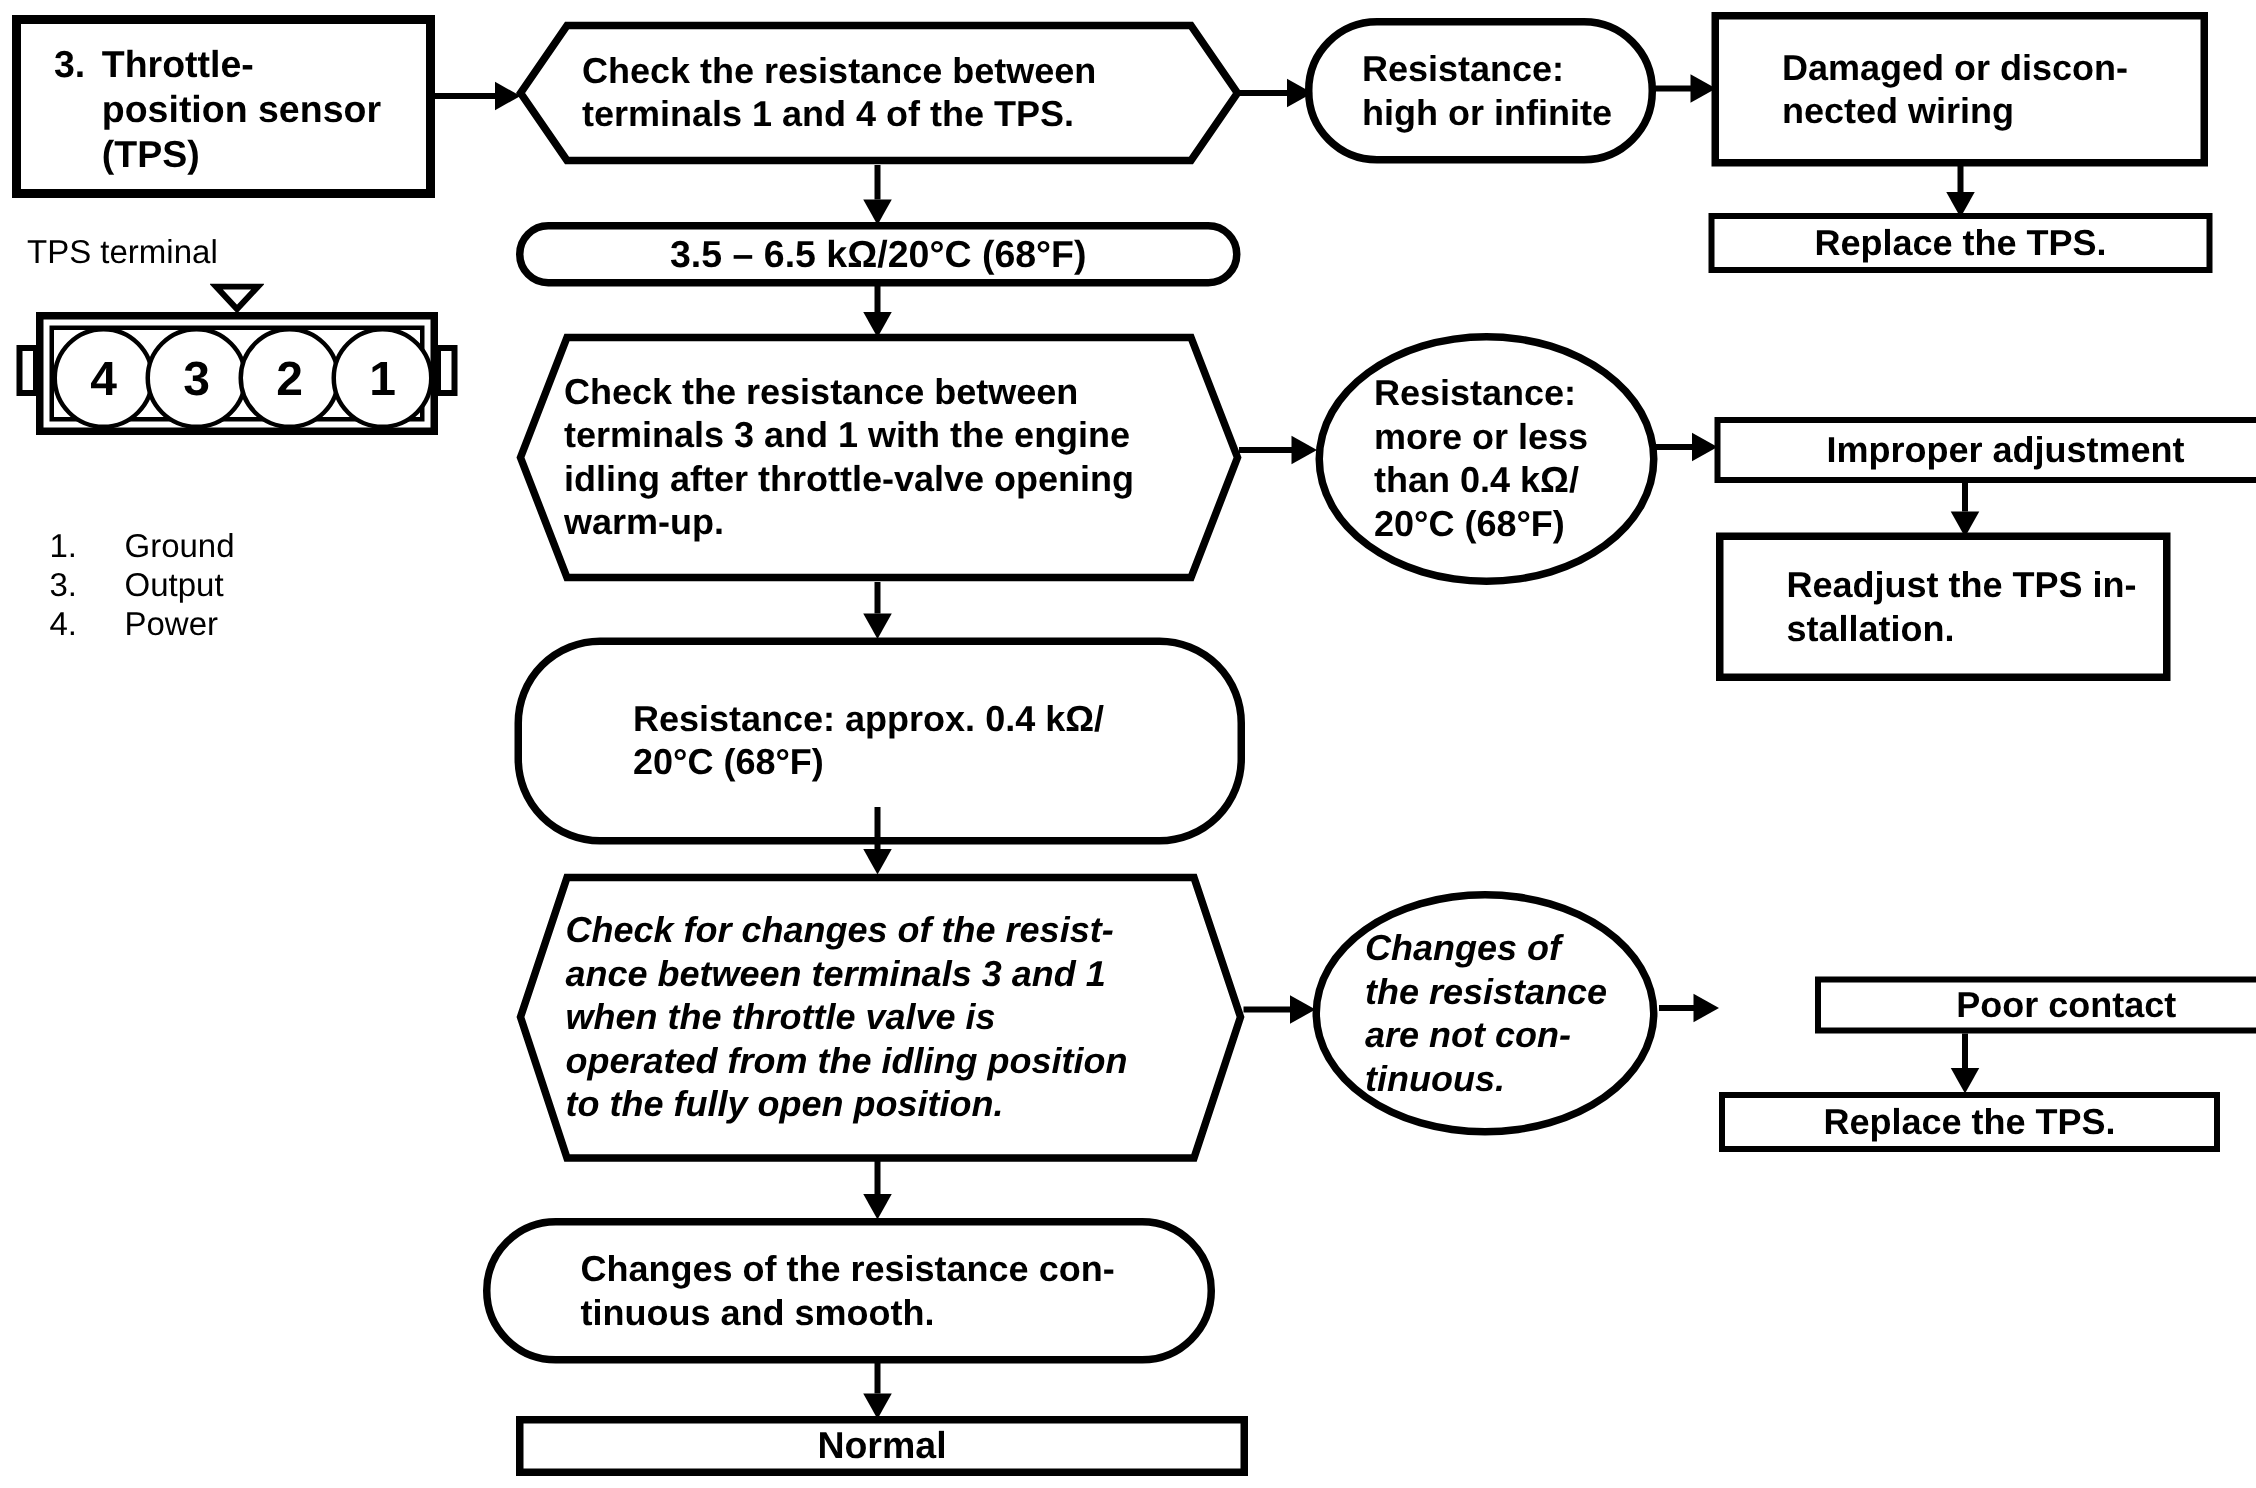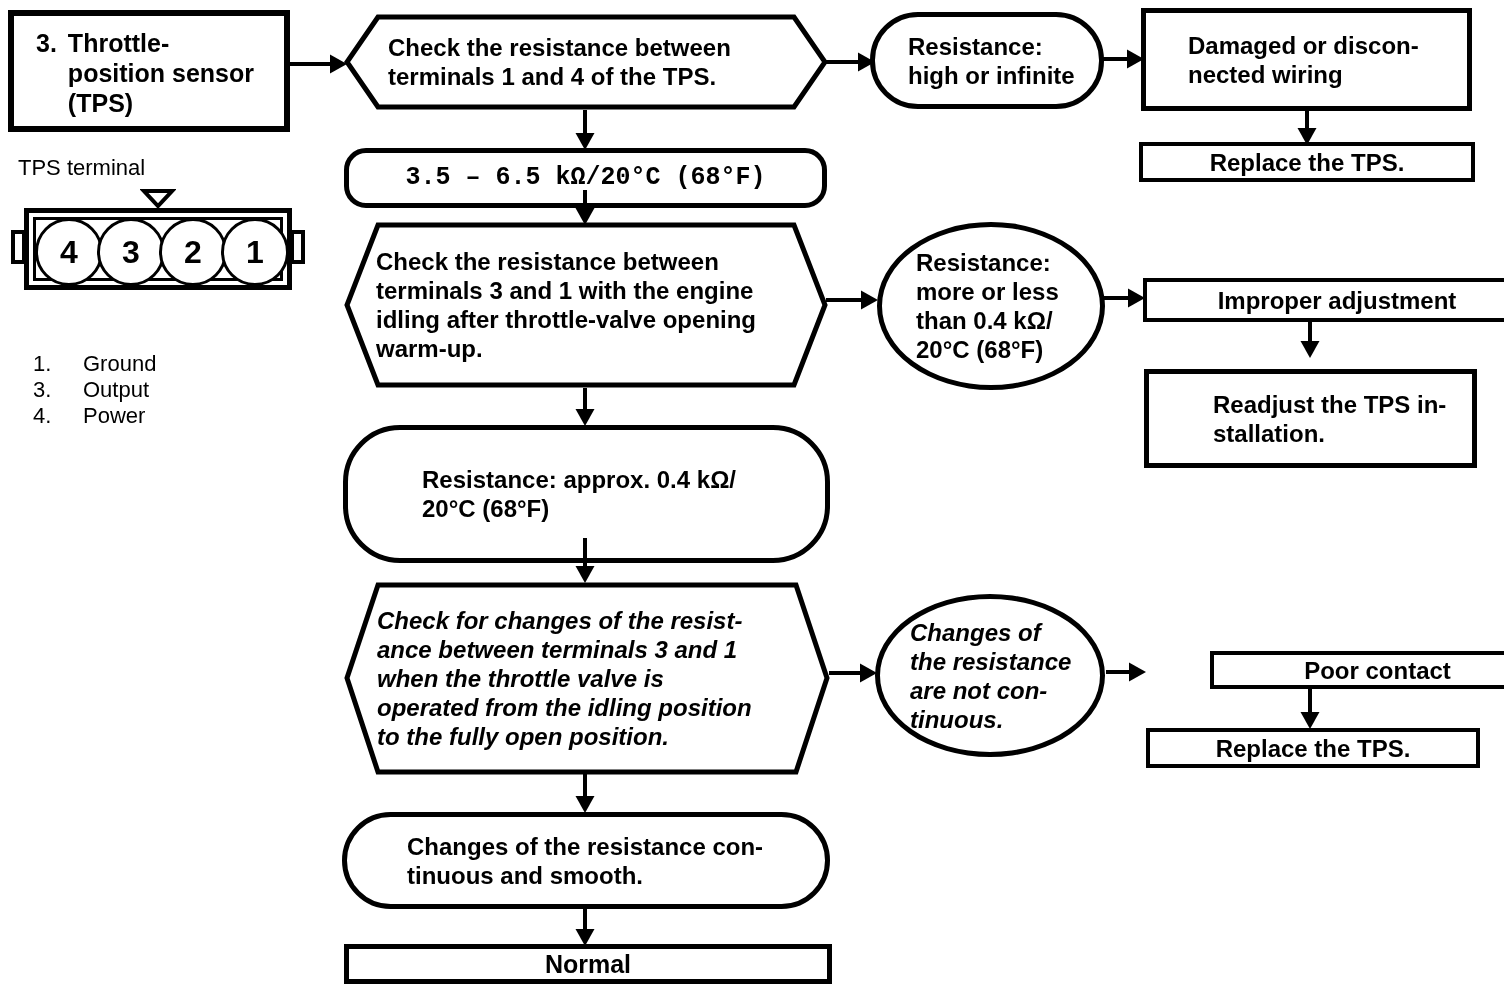--- a/index.html
+++ b/index.html
@@ -108,33 +108,33 @@
 are not con-
 tinuous.</div>
 
   <div class="abs shape b5 txt" style="left:1141px;top:8px;width:331px;height:103px;padding-left:42px;">Damaged or discon-
 nected wiring</div>
 
   <div class="abs shape centered txt" style="left:1139px;top:142px;width:336px;height:40px;">Replace the TPS.</div>
 
   <div class="abs shape centered txt" style="left:1143px;top:278px;width:388px;height:44px;">Improper adjustment</div>
 
-  <div class="abs shape b5 txt" style="left:1144px;top:369px;width:333px;height:99px;padding-left:64px;">Readjust the TPS in-
+  <div class="abs shape b5 txt" style="left:1144px;top:355px;width:303px;height:99px;padding-left:42px;">Readjust the TPS in-
 stallation.</div>
 
   <div class="abs shape centered txt" style="left:1210px;top:651px;width:335px;height:38px;">Poor contact</div>
 
   <div class="abs shape centered txt" style="left:1146px;top:728px;width:334px;height:40px;">Replace the TPS.</div>
 
-  <div class="abs shape b5 centered txt25" style="left:344px;top:148px;width:483px;height:60px;border-radius:22px;font-family:Liberation Mono, monospace;">3.5 – 6.5 kΩ/20°C (68°F)</div>
+  <div class="abs shape b5 centered txt25" style="left:344px;top:148px;width:483px;height:43px;border-radius:22px;">3.5 – 6.5 kΩ/20°C (68°F)</div>
 
   <div class="abs shape b5 txt" style="left:343px;top:425px;width:487px;height:138px;border-radius:57px;padding-left:74px;">Resistance: approx. 0.4 kΩ/
 20°C (68°F)</div>
 
-  <div class="abs shape b5 txt" style="left:342px;top:812px;width:488px;height:97px;border-radius:49px;padding-left:60px;">Changes of the resistance con-
+  <div class="abs shape b5 txt" style="left:322px;top:812px;width:488px;height:97px;border-radius:49px;padding-left:60px;">Changes of the resistance con-
 tinuous and smooth.</div>
 
   <div class="abs shape b5 centered txt25" style="left:344px;top:944px;width:488px;height:40px;text-align:center;">Normal</div>
 
   <svg class="abs" style="left:0;top:0;pointer-events:none;" width="1504" height="992" viewBox="0 0 1504 992" fill="#000" stroke="#000">
     <g stroke-width="4">
       <line x1="288" y1="64" x2="331" y2="64"></line>
       <line x1="826" y1="62" x2="859" y2="62"></line>
       <line x1="1102" y1="59" x2="1128" y2="59"></line>
       <line x1="1307" y1="110" x2="1307" y2="128"></line>

